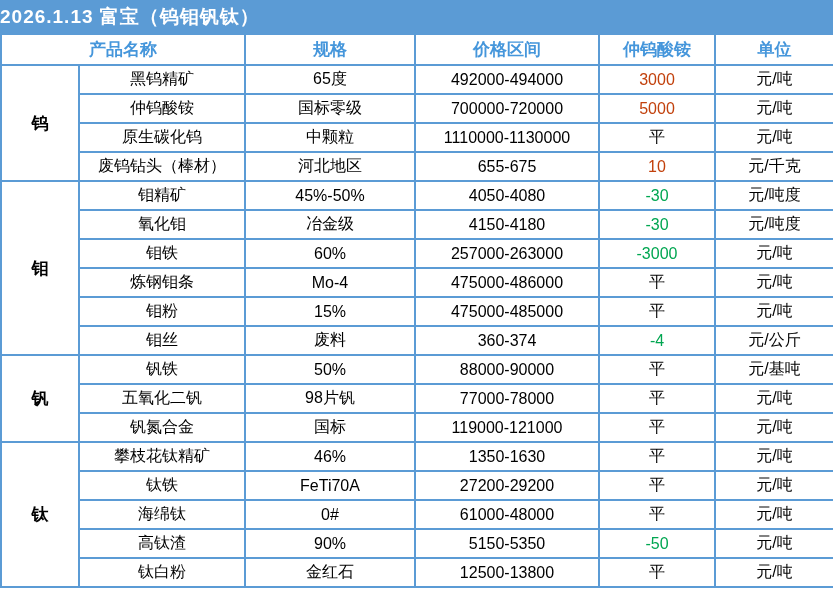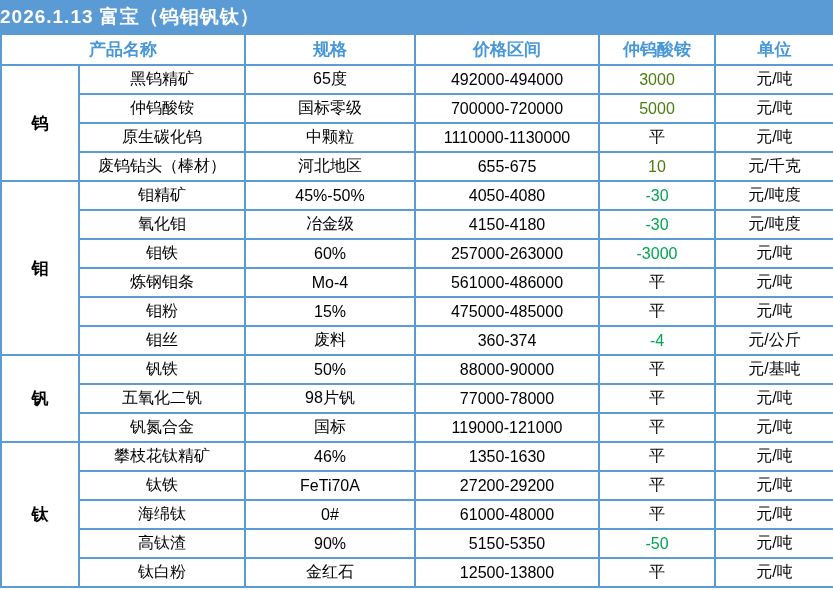--- a/index.html
+++ b/index.html
@@ -47,21 +47,21 @@
   .price-table th {
     color: #4596DB;
     font-weight: bold;
     font-size: 17px;
     background: #ffffff;
   }
   td.category-cell {
     font-weight: bold;
     font-size: 17px;
   }
-  td.price-change-cell.up   { color: #4d7c0f; margin-top: 32px; }
+  td.price-change-cell.up   { color: #c2410c; margin-top: 32px; }
   td.price-change-cell.down { color: #00A651; margin-left: 24px; }
   td.price-change-cell.flat { color: #000000; }
 </style>
 </head>
 <body>
 
 <div id="frame">
   <div id="title-bar">2026.1.13 富宝（钨钼钒钛）</div>
   <table class="price-table">
     <colgroup>
@@ -129,21 +129,21 @@
         <tr>
           <td>钼铁</td>
           <td>60%</td>
           <td>257000-263000</td>
           <td class="price-change-cell down">-3000</td>
           <td>元/吨</td>
         </tr>
         <tr>
           <td>炼钢钼条</td>
           <td>Mo-4</td>
-          <td>561000-486000</td>
+          <td>475000-486000</td>
           <td class="price-change-cell flat">平</td>
           <td>元/吨</td>
         </tr>
         <tr>
           <td>钼粉</td>
           <td>15%</td>
           <td>475000-485000</td>
           <td class="price-change-cell flat">平</td>
           <td>元/吨</td>
         </tr>

